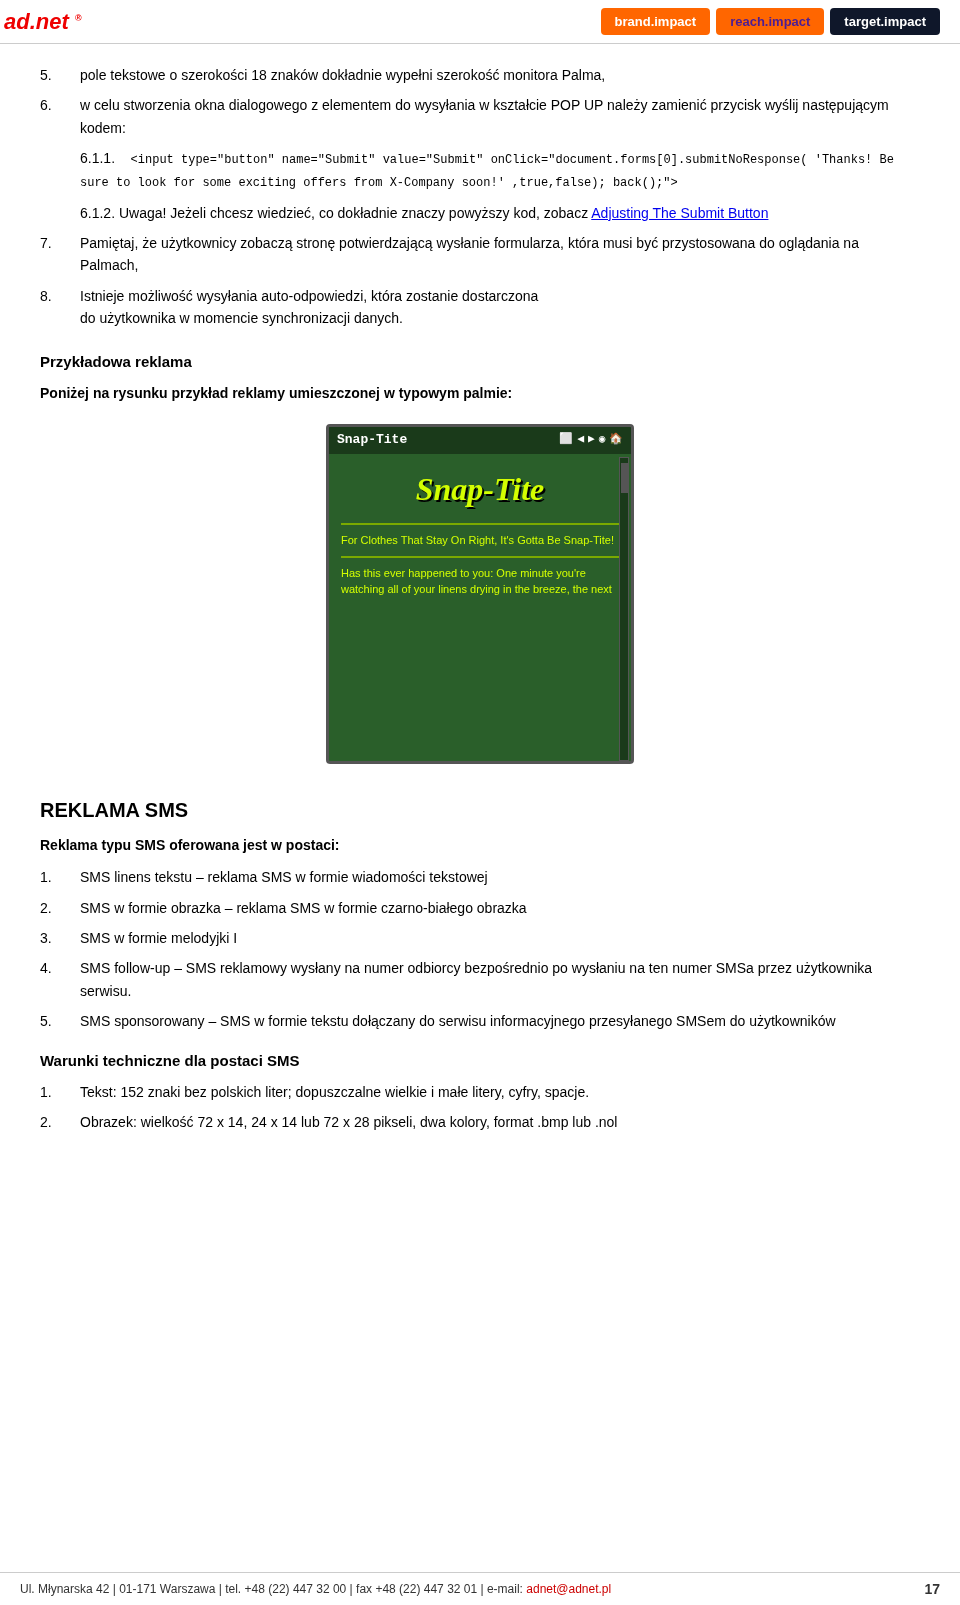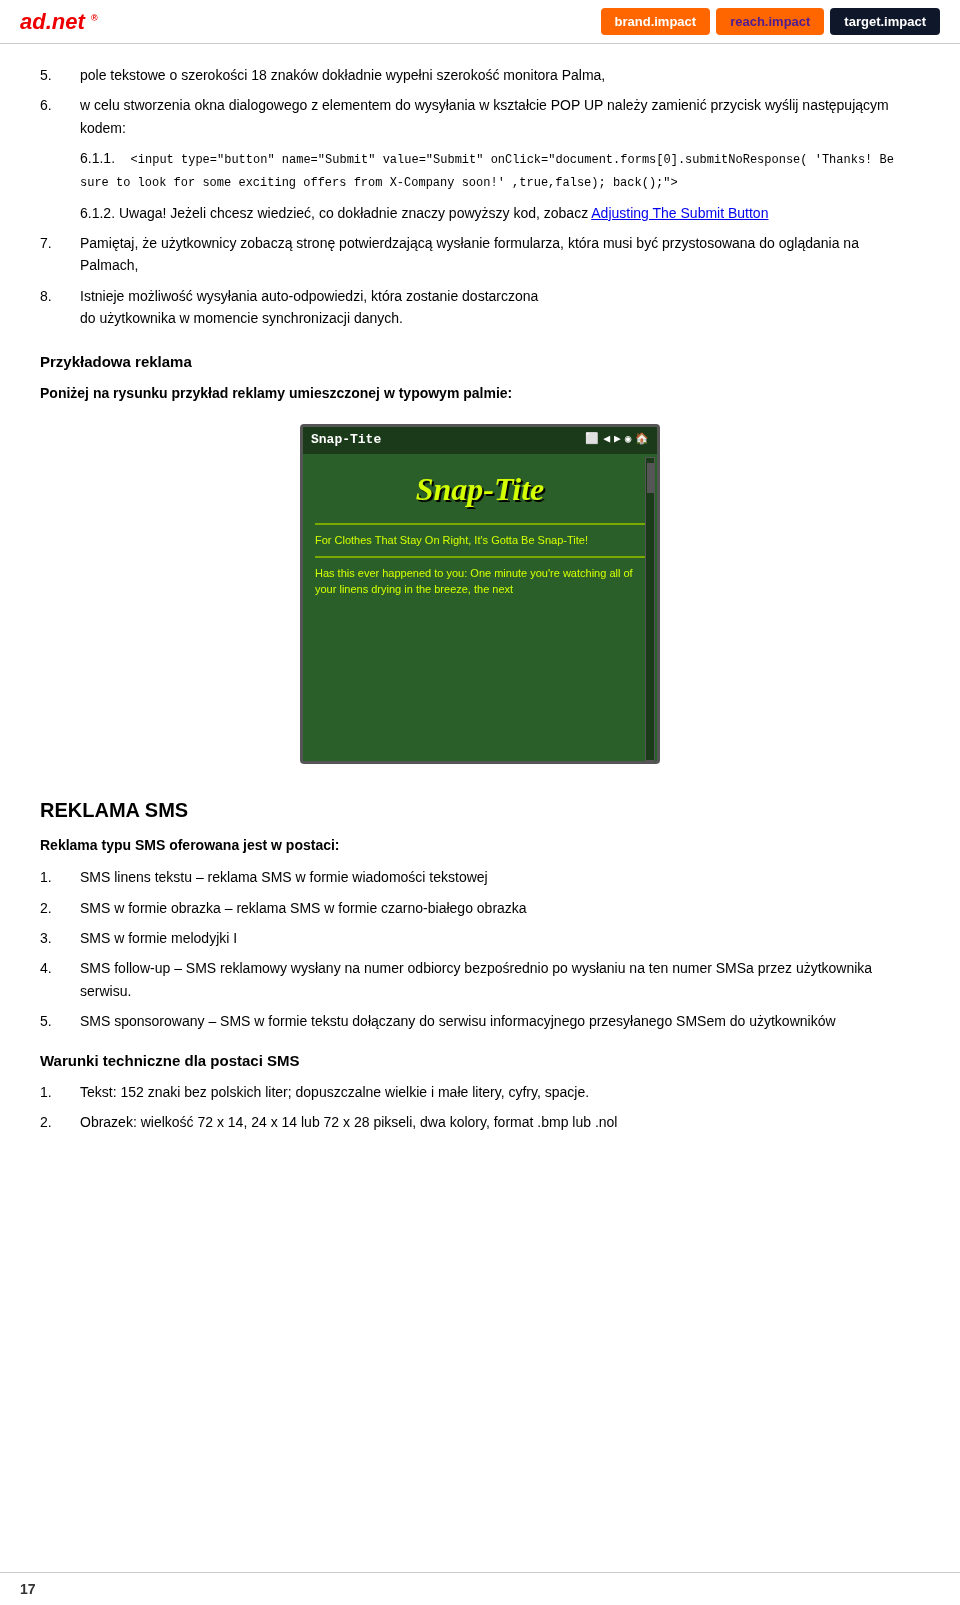--- a/index.html
+++ b/index.html
@@ -11,21 +11,21 @@
       width: 960px;
       min-height: 1605px;
       position: relative;
     }
 
     
     .header {
       display: flex;
       align-items: center;
       justify-content: space-between;
-      padding: 8px 20px 8px 20px;
+      padding: 8px 20px 8px 4px;
       border-bottom: 1px solid #ccc;
     }
     .logo {
       font-size: 22px;
       font-weight: bold;
       color: #000;
       font-style: italic;
     }
     .logo span {
       color: #e00;
@@ -80,21 +80,21 @@
 
     .underline { }
 
     
     .palm-image {
       display: flex;
       justify-content: center;
       margin: 20px 0;
     }
     .palm-device {
-      width: 360px;
+      width: 308px;
       height: 340px;
       border: 3px solid #555;
       border-radius: 4px;
       background: #2a5f2a;
       position: relative;
       overflow: hidden;
       font-family: 'Courier New', monospace;
     }
     .palm-titlebar {
       background: #1a3a1a;
@@ -297,14 +297,17 @@
     <span>Tekst: 152 znaki bez polskich liter; dopuszczalne wielkie i małe litery, cyfry, spacje.</span>
   </div>
   <div class="numbered-item">
     <span class="num">2.</span>
     <span>Obrazek: wielkość 72 x 14, 24 x 14 lub 72 x 28 pikseli, dwa kolory, format .bmp lub .nol</span>
   </div>
 
 </div>
 
 <div class="footer">
+  <span>
+    <span>Ul. Młynarska 42 | 01-171 Warszawa | tel. +48 (22) 447 32 00 | fax +48 (22) 447 32 01 | e-mail: </span><a href="mailto:adnet@adnet.pl">adnet@adnet.pl</a>
+  </span>
   <span class="page-num">17</span>
 </div>
 
 </body></html>

